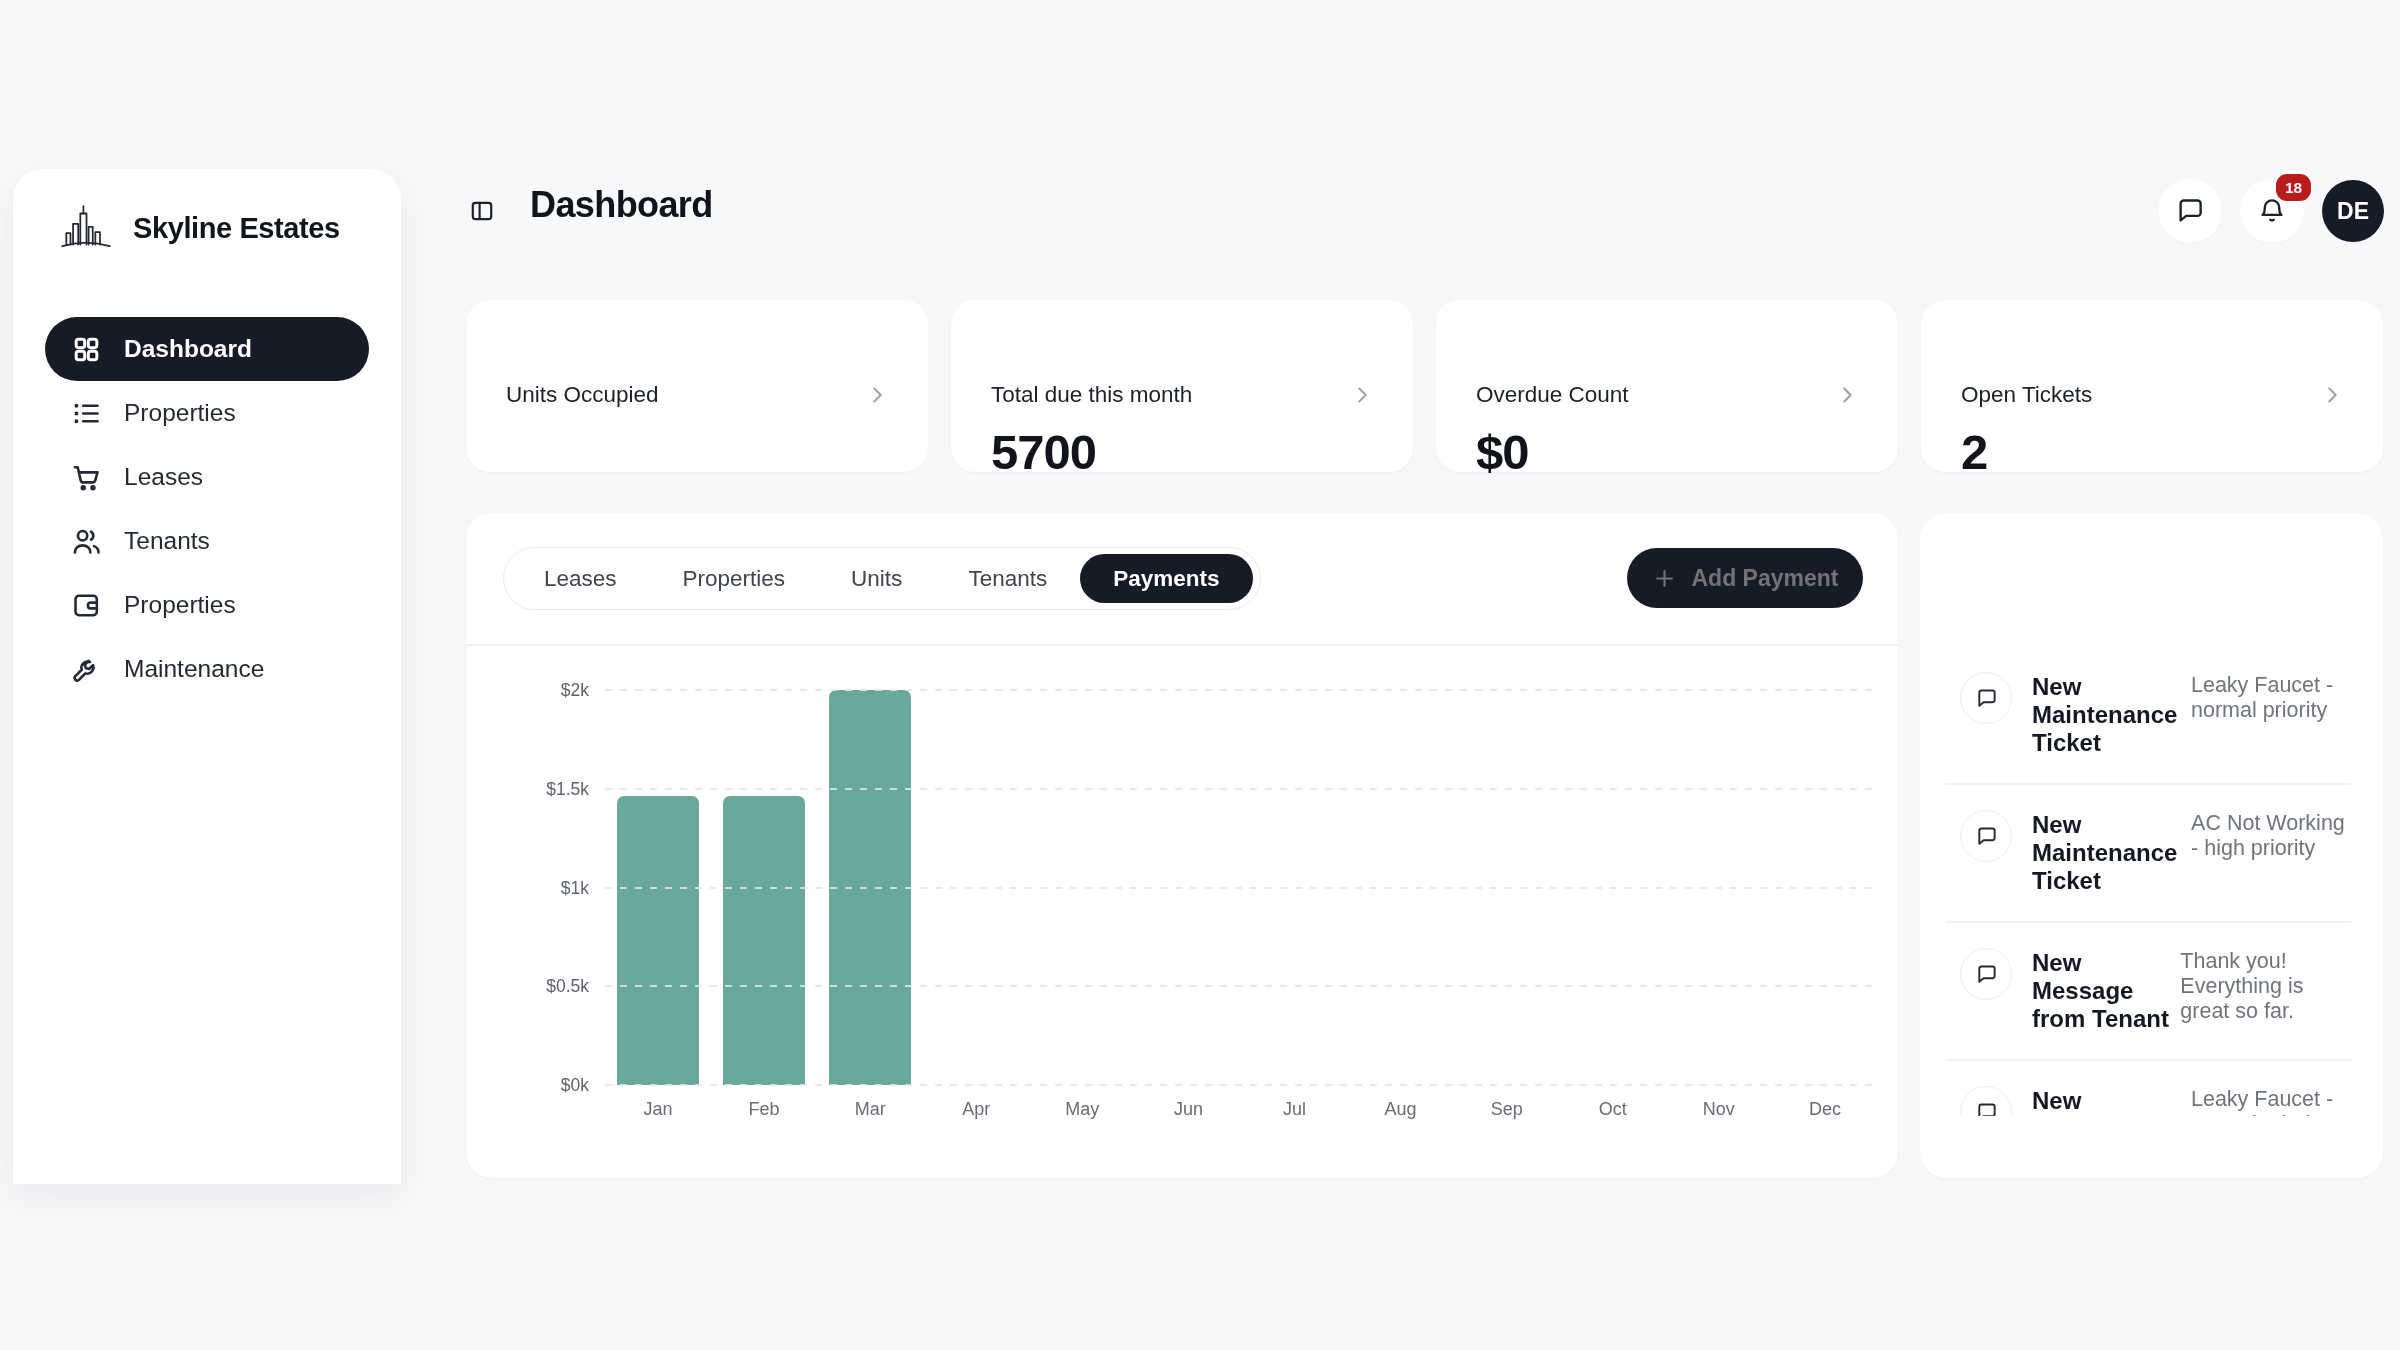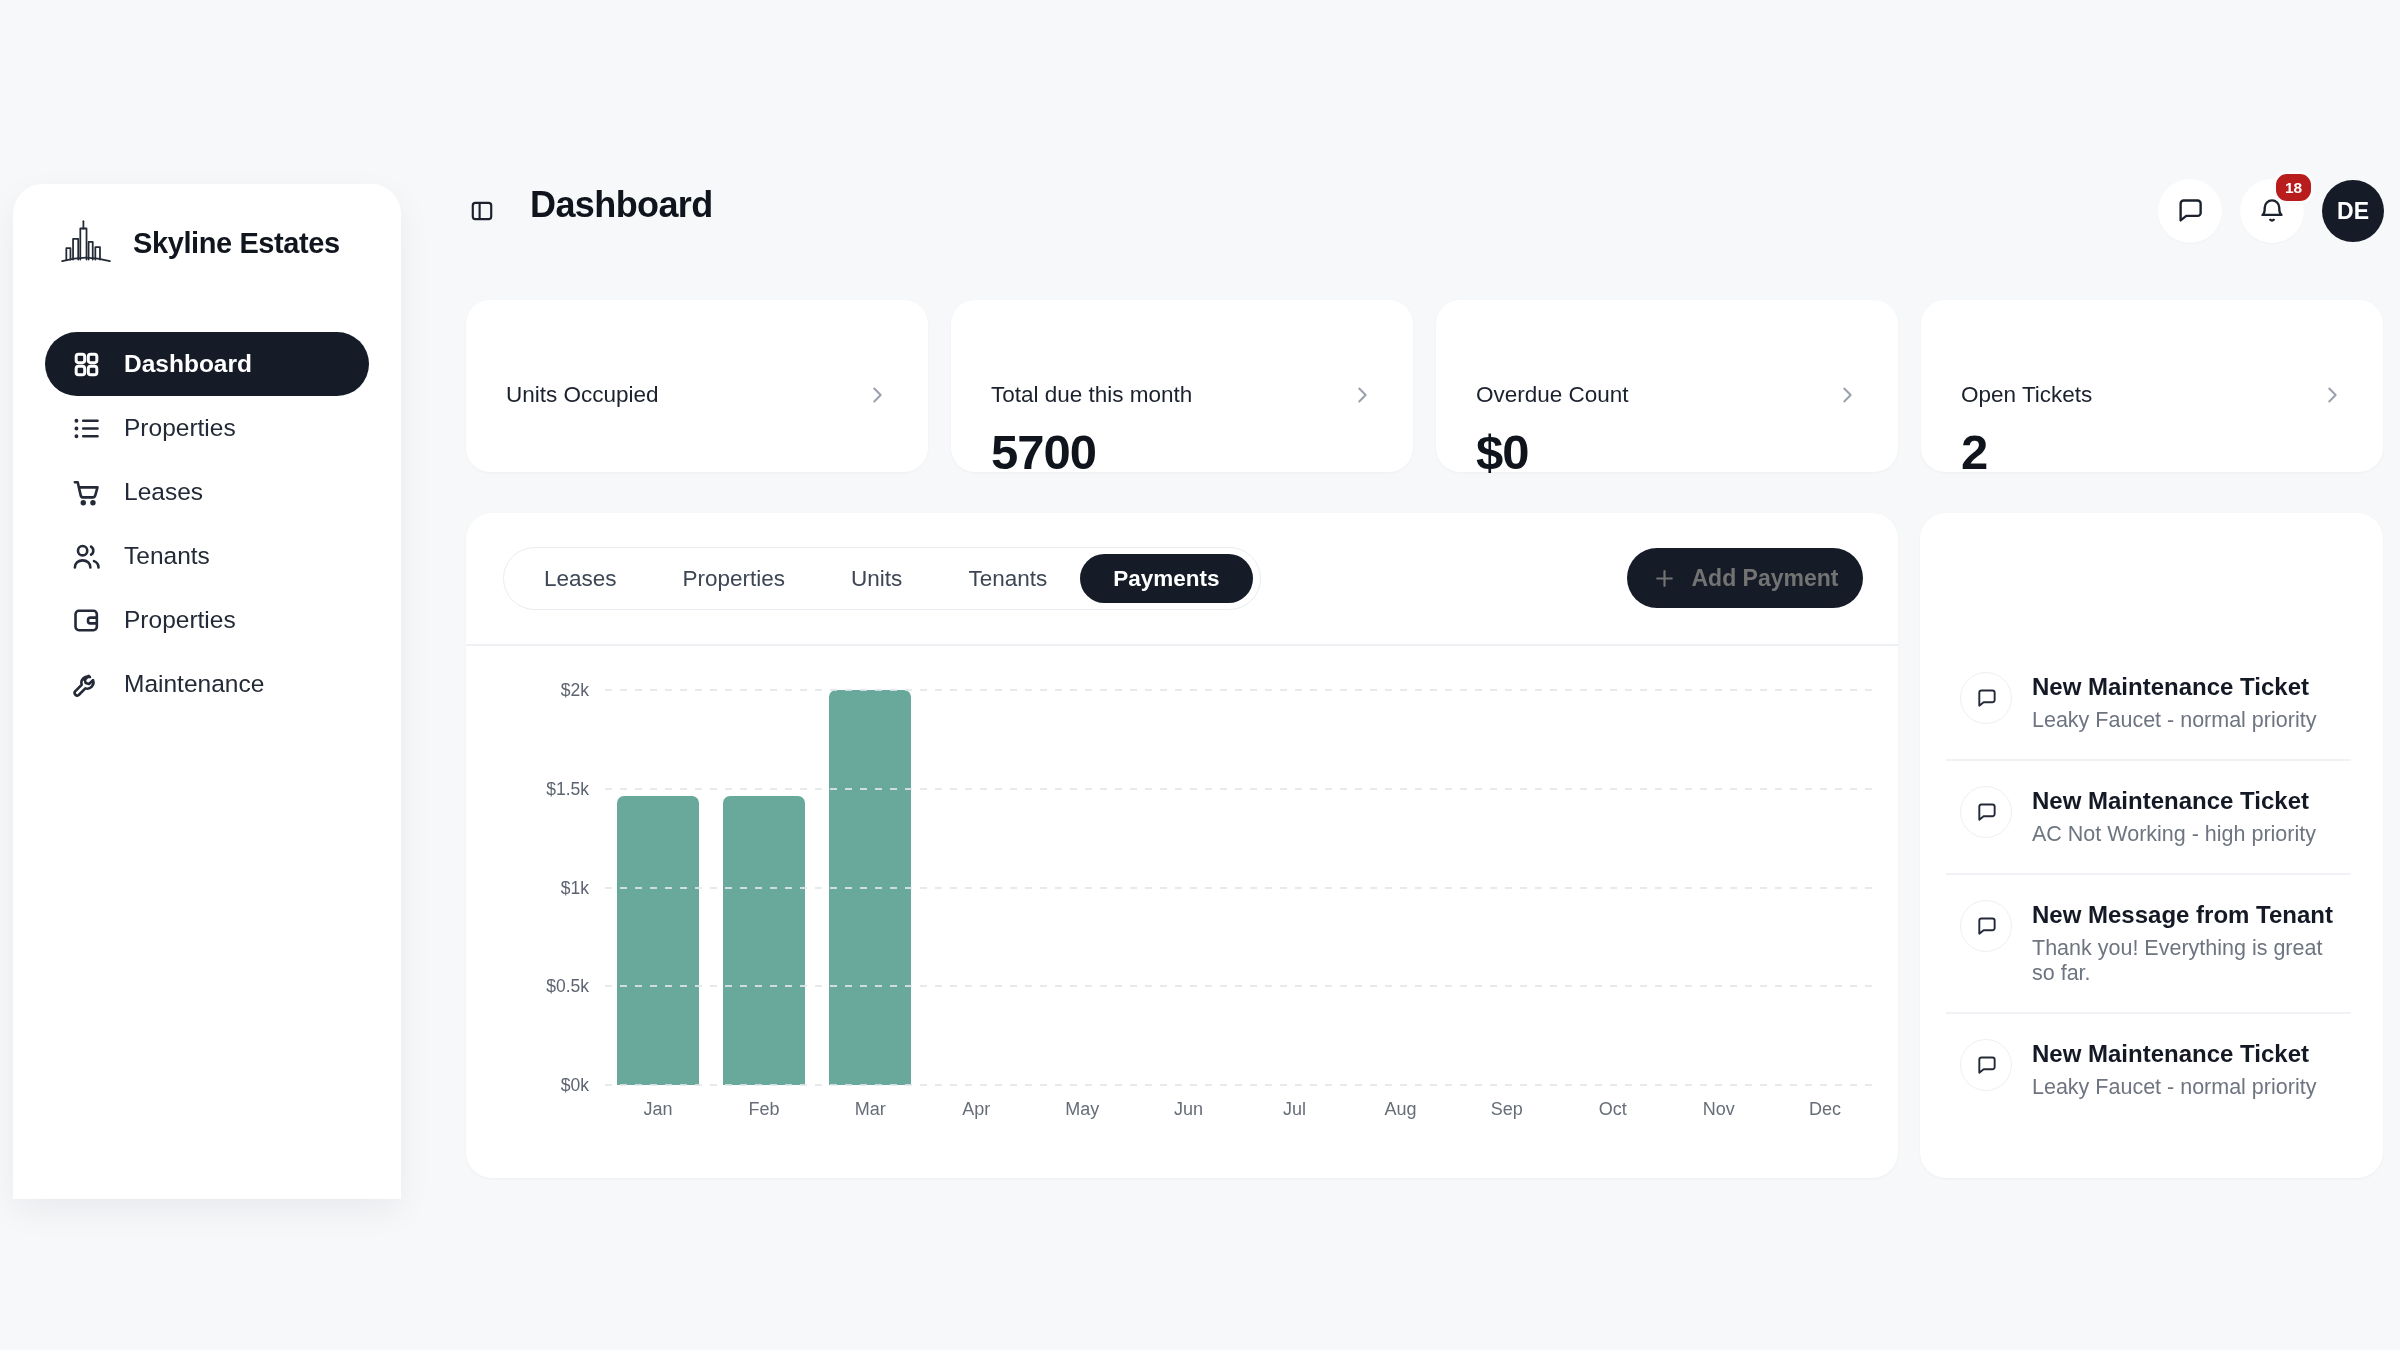--- a/index.html
+++ b/index.html
@@ -5,21 +5,21 @@
   html,body{margin:0;padding:0;}
   body{background:#eef0f3;}
   .app{
     position:relative; width:2400px; height:1350px; overflow:hidden;
     background:#f7f8fa;
     font-family:"Liberation Sans", sans-serif;
     color:#10151e;
   }
   
   .sidebar{
-    position:absolute; left:13px; top:184px; width:388px; height:1015px;
+    position:absolute; left:13px; top:169px; width:388px; height:1015px;
     background:#ffffff; border-radius:30px 30px 0 0;
     box-shadow:0 12px 34px rgba(17,24,39,.06);
   }
   .brand{position:absolute; top:30px; left:44px; display:flex; align-items:center; gap:18px;}
   .brand-logo{width:58px; height:58px; color:#232a36;}
   .brand-name{font-size:29px; font-weight:700; letter-spacing:-.4px; color:#10151e; white-space:nowrap;}
   .nav{position:absolute; top:148px; left:32px; right:32px; display:flex; flex-direction:column;}
   .nav-item{
     height:64px; border-radius:32px; display:flex; align-items:center; gap:22px;
     padding:0 26px; font-size:24.5px; font-weight:500; color:#232936; cursor:pointer;
@@ -100,21 +100,21 @@
   .notif-list{position:absolute; left:0; right:0; top:132px; height:471px; overflow:hidden;}
   .notif-item{position:relative; display:flex; gap:20px; padding:27px 36px 26px 40px; cursor:pointer;}
   .notif-item:not(:first-child)::before{
     content:""; position:absolute; top:0; left:26px; right:32px; height:1.5px; background:#f0f2f5;
   }
   .notif-ic{
     width:50px; height:50px; border-radius:50%; border:1.5px solid #edeff2; flex:0 0 auto;
     display:flex; align-items:center; justify-content:center; color:#232936;
   }
   .notif-ic svg{width:23px; height:23px;}
-  .notif-texts{display:flex; flex-direction:column; gap:7px; padding-top:1px;}
+  .notif-texts{display:flex; gap:7px; padding-top:1px;}
   .notif-item-title{font-size:24px; font-weight:600; color:#141925;}
   .notif-item-sub{font-size:21.5px; color:#6e7480;}
 </style>
 </head>
 <body>
 
 <div class="app">
 
   <aside class="sidebar">
     <div class="brand">

